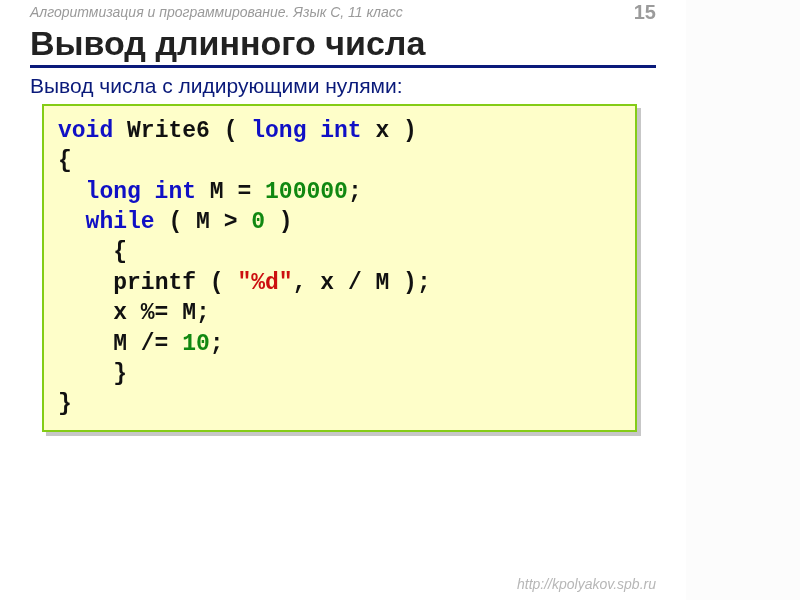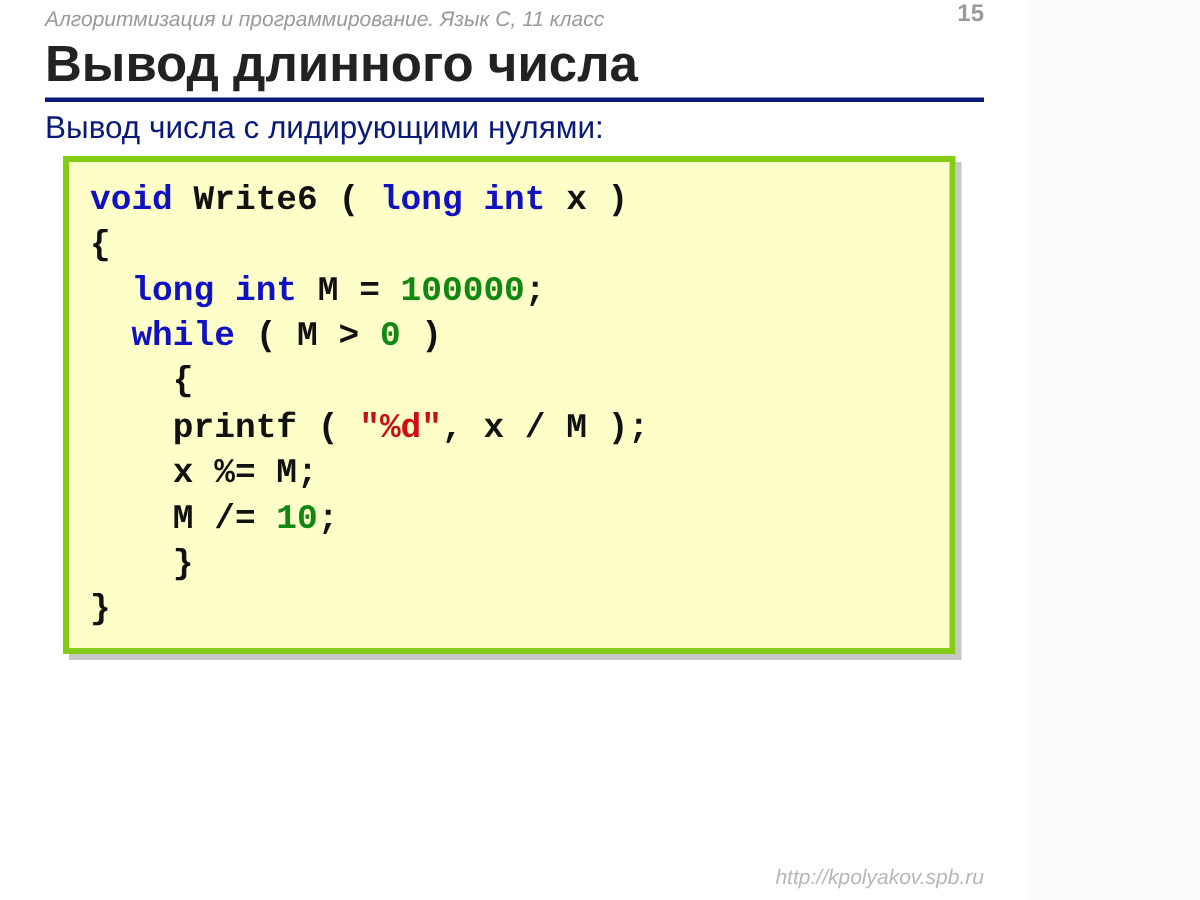--- a/index.html
+++ b/index.html
@@ -24,42 +24,42 @@
     color: #9a9a9a;
     font-style: italic;
     font-size: 14px;
   }
   .page-number {
     position: absolute;
     right: 30px;
     top: 1px;
     font-weight: bold;
     font-style: normal;
-    font-size: 16px;
+    font-size: 20px;
     color: #9b9b9b;
   }
   .title {
     margin: 4px 30px 0 30px;
     font-weight: bold;
     font-size: 34px;
     color: #222;
     border-bottom: 3px solid #0a1a7a;
     padding-bottom: 2px;
   }
   .subtitle {
     margin: 6px 30px 6px 30px;
     font-size: 21px;
     font-weight: normal;
     color: #0a1a7a;
   }
   .code-block {
     margin: 4px 30px 0 42px;
     width: 595px;
     background: #fefec9;
-    border: 4px solid #84cc16;
+    border: 2px solid #84cc16;
     box-shadow: 4px 4px 0 #c7c7c7;
     padding: 10px 14px 10px 14px;
     font-family: "Courier New", monospace;
     font-size: 23px;
     font-weight: bold;
     line-height: 1.32;
     white-space: pre;
     color: #111;
     box-sizing: border-box;
   }

